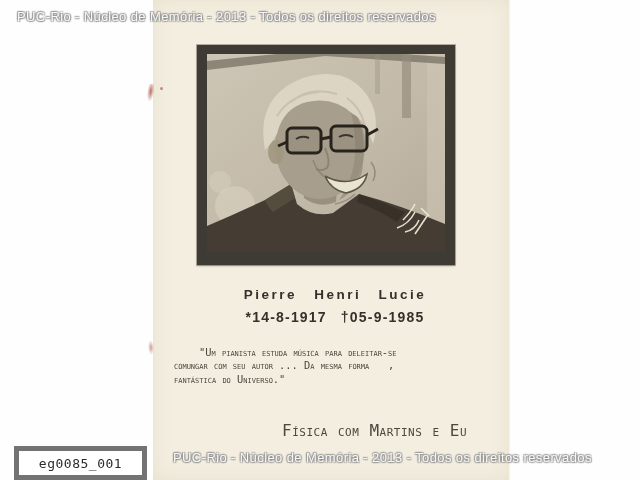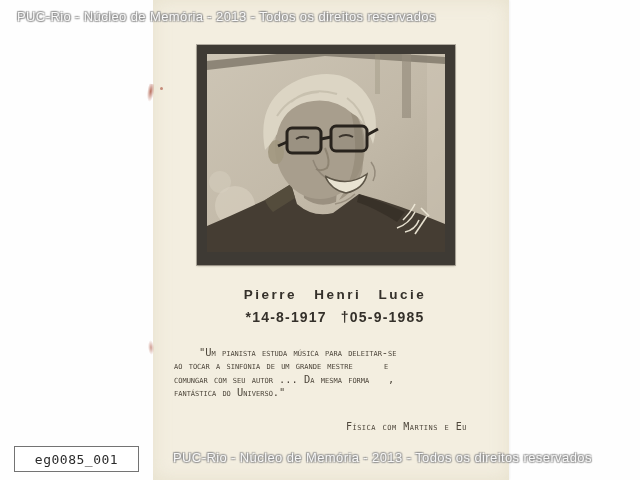--- a/index.html
+++ b/index.html
@@ -59,42 +59,42 @@
     position:absolute;left:21px;top:346px;width:296px;
     font-family:"DejaVu Sans Mono","Liberation Mono",monospace;
     font-size:10.4px;line-height:13.4px;color:var(--text_typed);
     font-variant:small-caps;
   }
   .quote .line{white-space:pre;}
   .quote .line.first{text-indent:25px;}
   .attribution{
     position:absolute;left:21px;top:421px;width:293px;text-align:right;
     font-family:"DejaVu Sans Mono","Liberation Mono",monospace;
-    font-size:10px;color:var(--text_typed);
+    font-size:16px;color:var(--text_typed);
     font-variant:small-caps;letter-spacing:.5px;
   }
   
   .watermark{
     position:absolute;z-index:5;
     font-weight:normal;font-size:13px;letter-spacing:.4px;
     color:rgba(255,255,255,.92);
     text-shadow:
       0 0 2px rgba(143,143,143,.9),
       1px 1px 1px rgba(143,143,143,.75),
       -1px -1px 1px rgba(143,143,143,.75),
       1px -1px 1px rgba(143,143,143,.6),
       -1px 1px 1px rgba(143,143,143,.6);
     white-space:nowrap;
   }
   .watermark.top{left:17px;top:9px;}
   .watermark.bottom{left:173px;top:450px;}
   
   .image-label{
     position:absolute;left:14px;top:446px;width:123px;height:24px;z-index:6;
-    background:#ffffff;border:1px solid #737373;
+    background:#ffffff;border:5px solid #737373;
     display:flex;align-items:center;justify-content:center;
     font-family:"DejaVu Sans Mono","Liberation Mono",monospace;
     font-size:13px;color:#2b2b2b;letter-spacing:.5px;
   }
 </style>
 </head>
 <body>
 
 <div class="card">
 
@@ -158,21 +158,20 @@
   </div>
 
   <div class="name-line">Pierre Henri Lucie</div>
 
   <div class="dates-line">
     <span class="birth">*14-8-1917</span><span class="death">†05-9-1985</span>
   </div>
 
   <div class="quote">
     <div class="line first">"Um pianista estuda música para deleitar-se</div>
-    <div class="line">ao tocar a sinfonia de um grande mestre     e</div>
     <div class="line">comungar com seu autor ... Da mesma forma   ,</div>
     <div class="line">fantástica do Universo."</div>
   </div>
 
   <div class="attribution">Física com Martins e Eu</div>
 </div>
 
 <div class="stain stain-1"></div>
 <div class="stain stain-dot"></div>
 <div class="stain stain-2"></div>

